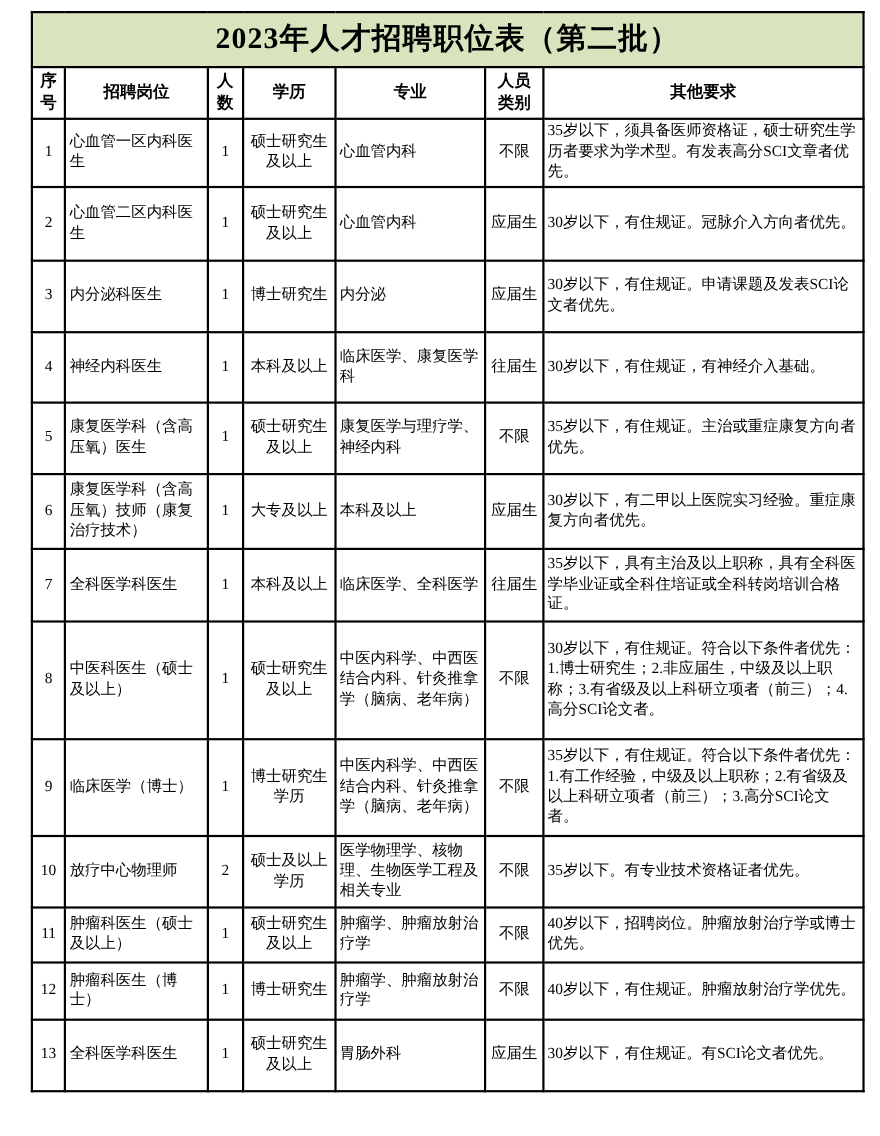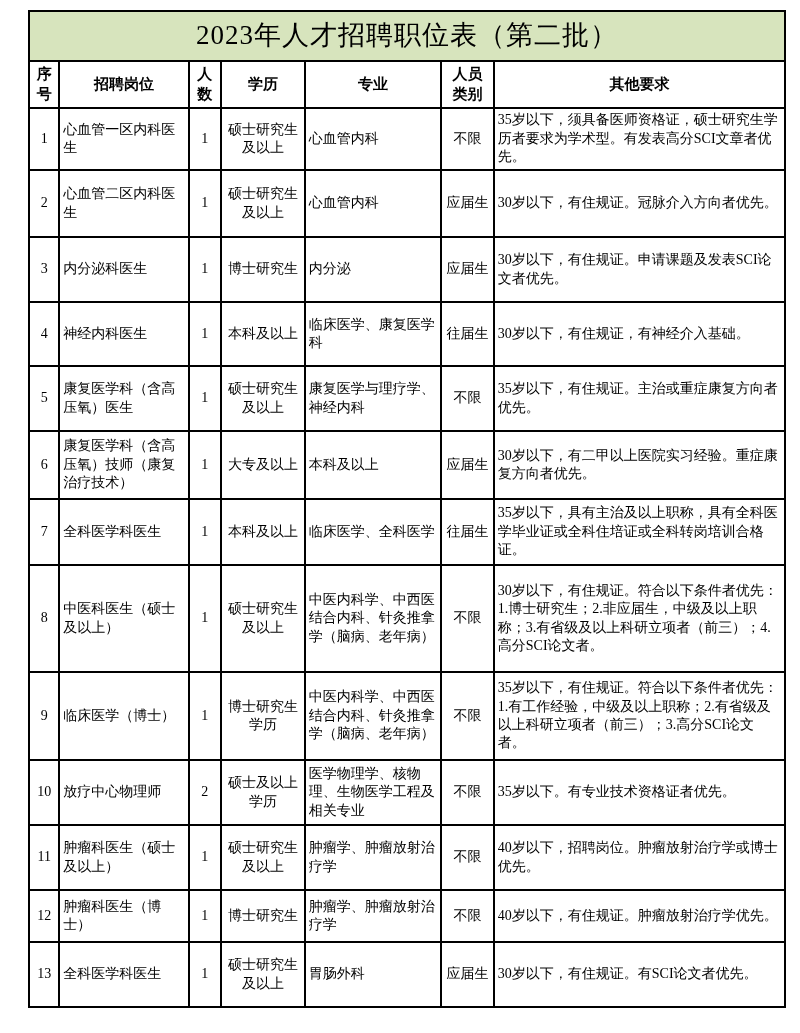--- a/index.html
+++ b/index.html
@@ -28,21 +28,21 @@
     vertical-align: middle;
     padding: 1px 3px;
     font-size: 14px;
     line-height: 1.32;
     overflow: hidden;
     word-break: break-all;
   }
   tr.title-row th {
     background: #d7e4bd;
     font-size: 27px;
-    font-weight: normal;
+    font-weight: bold;
     height: 44px;
     letter-spacing: 1px;
     padding: 2px 0;
   }
   tr.header-row th {
     font-size: 15px;
     font-weight: bold;
     text-align: center;
     height: 43px;
     background: #ffffff;
@@ -53,21 +53,21 @@
   tbody tr:nth-child(1)  { height: 62px; }
   tbody tr:nth-child(2)  { height: 67px; }
   tbody tr:nth-child(3)  { height: 65px; }
   tbody tr:nth-child(4)  { height: 64px; }
   tbody tr:nth-child(5)  { height: 65px; }
   tbody tr:nth-child(6)  { height: 68px; }
   tbody tr:nth-child(7)  { height: 66px; }
   tbody tr:nth-child(8)  { height: 107px; }
   tbody tr:nth-child(9)  { height: 88px; }
   tbody tr:nth-child(10) { height: 65px; }
-  tbody tr:nth-child(11) { height: 65px; }
+  tbody tr:nth-child(11) { height: 50px; }
   tbody tr:nth-child(12) { height: 52px; }
   tbody tr:nth-child(13) { height: 65px; font-family: Liberation Serif, serif; }
 </style>
 </head>
 <body>
 
 <div class="page">
   <table class="jobs">
     <colgroup>
       <col style="width:30px">

